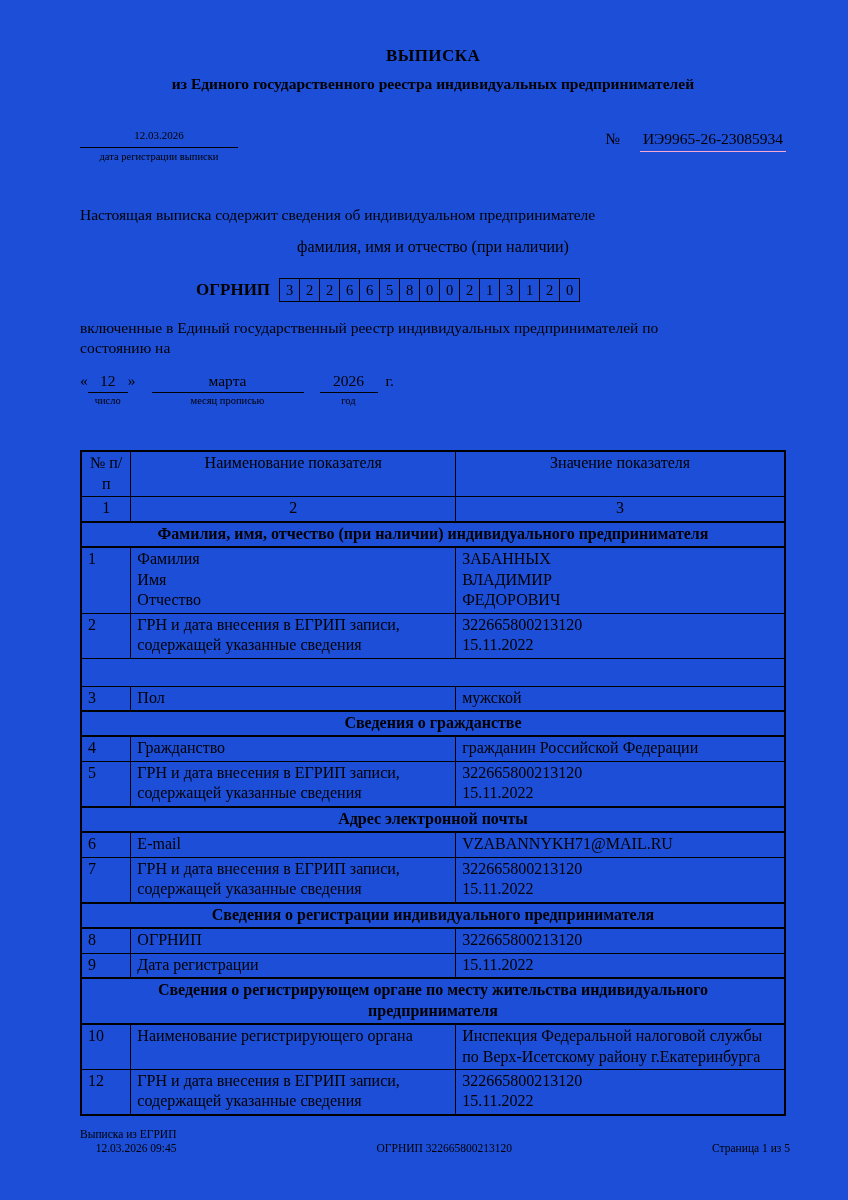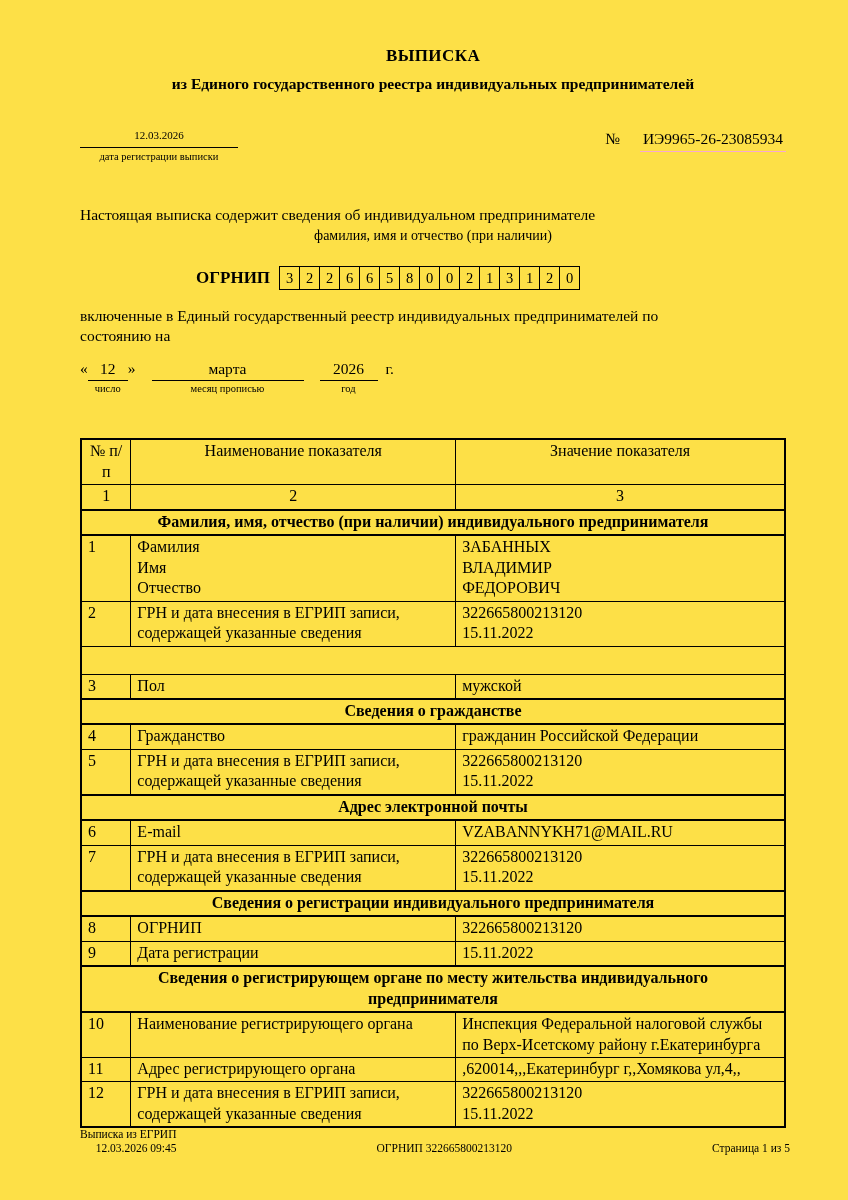--- a/index.html
+++ b/index.html
@@ -5,21 +5,21 @@
   html, body { margin:0; padding:0; }
   body {
     width:848px; height:1200px;
     background:#e8e8e8;
     font-family:"Liberation Serif", serif;
     color:#000;
   }
   .page {
     position:relative;
     width:848px; height:1200px;
-    background:#fde047;
+    background:#1d4ed8;
     overflow:hidden;
   }
   .content { padding:46px 62px 0 80px; }
 
   
   .doc-title {
     text-align:center; font-weight:bold;
     font-size:17px; letter-spacing:0.4px;
   }
   .doc-subtitle {
@@ -47,21 +47,21 @@
     word-break:normal;
   }
 
   
   .intro-text { margin-top:44px; font-size:15.5px; }
   .name-block {
     margin-top:11px; text-align:center;
     border-bottom:1px solid #000; padding-bottom:2px;
     font-size:15.5px;
   }
-  .name-caption { text-align:center; font-size:14px; margin-top:4px; }
+  .name-caption { text-align:center; font-size:16px; margin-top:14px; }
 
   
   .ogrnip-row {
     margin-top:22px; margin-left:116px;
     display:flex; align-items:center;
   }
   .ogrnip-label { font-weight:bold; font-size:17px; margin-right:10px; }
   .ogrnip-boxes { display:flex; }
   .digit-box {
     width:19px; height:22px; border:1px solid #000; margin-left:-1px;
@@ -272,25 +272,20 @@
           </tr>
           <tr class="section-row">
             <td colspan="3">Сведения о регистрирующем органе по месту жительства индивидуального предпринимателя</td>
           </tr>
           <tr>
             <td class="num-cell">10</td>
             <td>Наименование регистрирующего органа</td>
             <td>Инспекция Федеральной налоговой службы<br>по Верх-Исетскому району г.Екатеринбурга</td>
           </tr>
           <tr>
-            <td class="num-cell">11</td>
-            <td>Адрес регистрирующего органа</td>
-            <td>,620014,,,Екатеринбург г,,Хомякова ул,4,,</td>
-          </tr>
-          <tr>
             <td class="num-cell">12</td>
             <td>ГРН и дата внесения в ЕГРИП записи,<br>содержащей указанные сведения</td>
             <td>322665800213120<br>15.11.2022</td>
           </tr>
         </tbody>
     </table>
 
   </div>
 
   <div class="page-footer">

